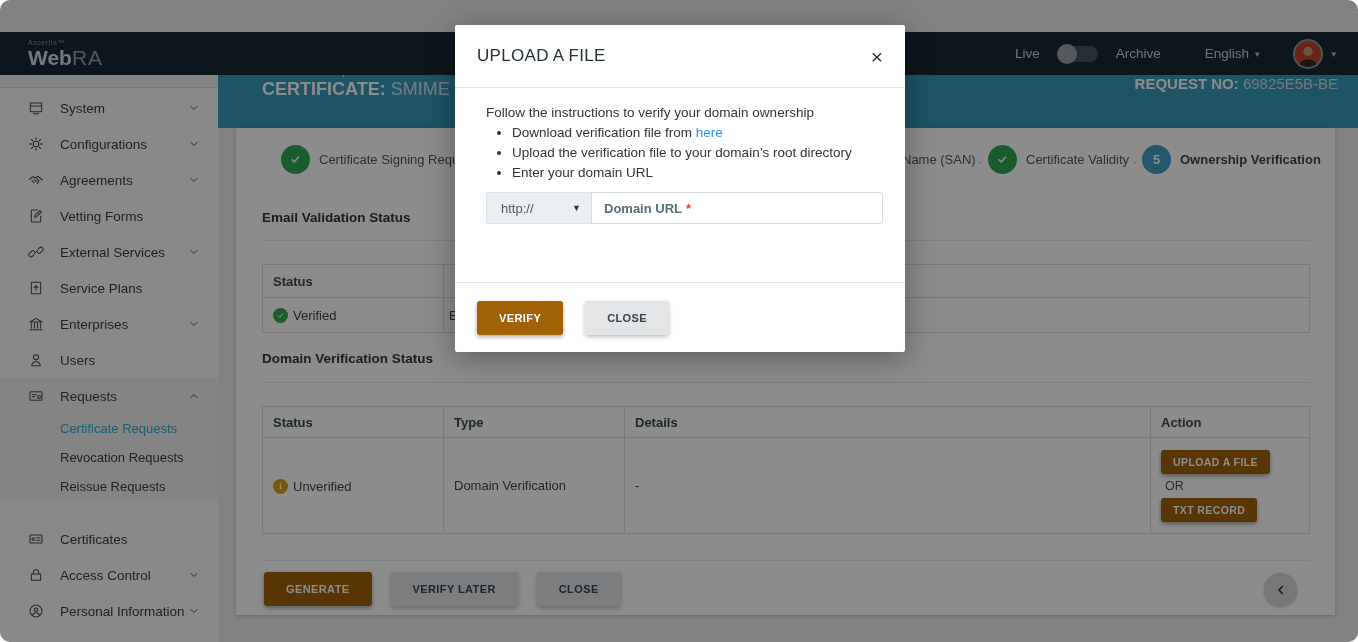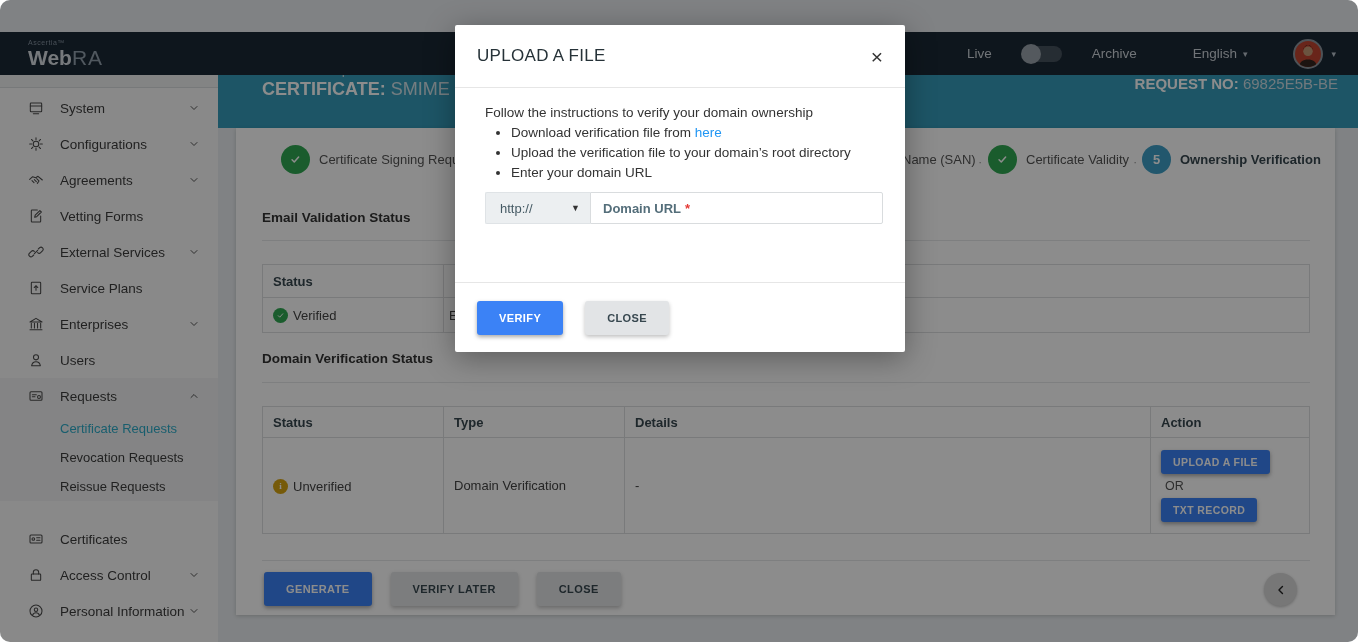--- a/index.html
+++ b/index.html
@@ -7,21 +7,21 @@
   body{font-family:"Liberation Sans","DejaVu Sans",sans-serif;}
   #app{position:relative;width:1358px;height:642px;overflow:hidden;border-radius:10px;background:#e9edf0;}
 
   
   .topbar{position:absolute;left:0;top:0;width:100%;height:43px;background:#1b2835;display:flex;align-items:center;z-index:10;margin-top:32px;}
   .brand{width:218px;padding-left:28px;}
   .brand-small{font-size:7px;color:#8493a0;letter-spacing:.5px;line-height:8px;}
   .brand-line{font-size:21px;line-height:21px;}
   .brand-web{color:#d7dde2;font-weight:700;}
   .brand-ra{color:#93a1ad;font-weight:400;letter-spacing:1px;}
-  .topbar-right{margin-left:auto;display:flex;align-items:center;gap:30px;padding-right:22px;color:#cdd4da;font-size:13.5px;}
+  .topbar-right{margin-left:auto;display:flex;align-items:center;gap:18px;padding-right:22px;color:#cdd4da;font-size:13.5px;}
   .toggle{width:40px;height:16px;border-radius:9px;background:#46525e;position:relative;cursor:pointer;}
   .toggle-knob{position:absolute;left:-1px;top:-2px;width:20px;height:20px;border-radius:50%;background:#9aa3ab;}
   .archive-label{margin-right:26px;}
   .lang{display:flex;align-items:center;gap:6px;margin-right:16px;}
   .caret{font-size:9px;color:#b9c2ca;}
   .avatar-wrap{display:flex;align-items:center;gap:8px;}
   .avatar{width:30px;height:30px;border-radius:50%;background:#bf4430;border:2px solid #8d969e;overflow:hidden;display:flex;align-items:flex-end;justify-content:center;}
 
   
   .sidebar{position:absolute;left:0;top:43px;width:218px;bottom:0;background:#fafafa;z-index:5;}
@@ -70,37 +70,37 @@
   table.grid th{font-weight:700;color:#37474f;text-align:left;}
   .cell-center{text-align:left;}
   .status-flex{display:inline-flex;align-items:center;gap:5px;}
   .dot-icon{width:15px;height:15px;border-radius:50%;display:inline-flex;align-items:center;justify-content:center;flex:0 0 15px;}
   .dot-icon.green{background:#30a852;}
   .dot-icon.amber{background:#d8a512;}
   .dot-icon svg{width:9px;height:9px;stroke:#fff;fill:none;stroke-width:2.6;stroke-linecap:round;stroke-linejoin:round;}
   .dot-icon .i-glyph{color:#fff;font-size:9px;font-weight:700;font-family:"Liberation Serif",serif;}
 
   .btn{border:none;cursor:pointer;font-family:inherit;font-weight:700;letter-spacing:.4px;border-radius:3px;}
-  .btn-dark{background:#3b82f6;color:#fff;box-shadow:0 2px 4px rgba(0,0,0,.35);}
+  .btn-dark{background:#a16207;color:#fff;box-shadow:0 2px 4px rgba(0,0,0,.35);}
   .btn-gray{background:#e2e4e6;color:#37474f;box-shadow:0 2px 4px rgba(0,0,0,.25);}
   .btn-sm{font-size:10.5px;height:24px;padding:0 12px;}
   .btn-md{font-size:11px;height:34px;padding:0 22px;}
   .or-label{font-size:12.5px;color:#555;margin:5px 0 5px 4px;}
 
   .footer-btns{position:absolute;left:28px;top:444px;display:flex;gap:19px;}
   .collapse-btn{position:absolute;left:1028px;top:445px;width:33px;height:33px;border-radius:50%;background:#d9d9d9;display:flex;align-items:center;justify-content:center;cursor:pointer;box-shadow:0 1px 3px rgba(0,0,0,.25);}
   .collapse-btn svg{width:14px;height:14px;stroke:#222;fill:none;stroke-width:2.4;stroke-linecap:round;stroke-linejoin:round;}
 
   
   .overlay{position:absolute;inset:0;background:rgba(0,0,0,.45);z-index:50;}
   .modal{position:absolute;left:455px;top:25px;width:450px;height:327px;background:#fff;z-index:100;border-radius:2px;box-shadow:0 6px 30px rgba(0,0,0,.35);}
   .modal-head{height:63px;display:flex;align-items:center;padding:0 22px;border-bottom:1px solid #e6e6e6;}
   .modal-title{font-size:17px;color:#263238;letter-spacing:.3px;}
   .modal-close{margin-left:auto;font-size:21px;color:#333;cursor:pointer;line-height:1;}
-  .modal-body{padding:17px 22px 0 30px;font-size:13.5px;color:#333;}
+  .modal-body{padding:17px 22px 0 22px;font-size:13.5px;color:#333;margin-left:9px;}
   .modal-body ul{margin:5px 0 0 0;padding-left:26px;}
   .modal-body li{margin-bottom:5px;}
   .link{color:#2196f3;cursor:pointer;}
   .input-row{display:flex;margin-top:12px;height:32px;}
   .proto-select{width:105px;background:#eceff1;border:1px solid #dfe3e6;border-right:none;border-radius:2px 0 0 2px;display:flex;align-items:center;padding:0 10px 0 14px;font-size:13px;color:#455a64;cursor:pointer;}
   .proto-caret{margin-left:auto;font-size:9px;color:#333;}
   .url-input{flex:1;border:1px solid #d9dcde;border-radius:0 2px 2px 0;display:flex;align-items:center;padding:0 12px;cursor:text;}
   .url-placeholder{font-size:13px;font-weight:700;color:#546e7a;}
   .req-star{color:#e53935;margin-left:4px;font-weight:700;font-size:13px;}
   .helper{font-size:11px;color:#757575;margin-top:7px;}

